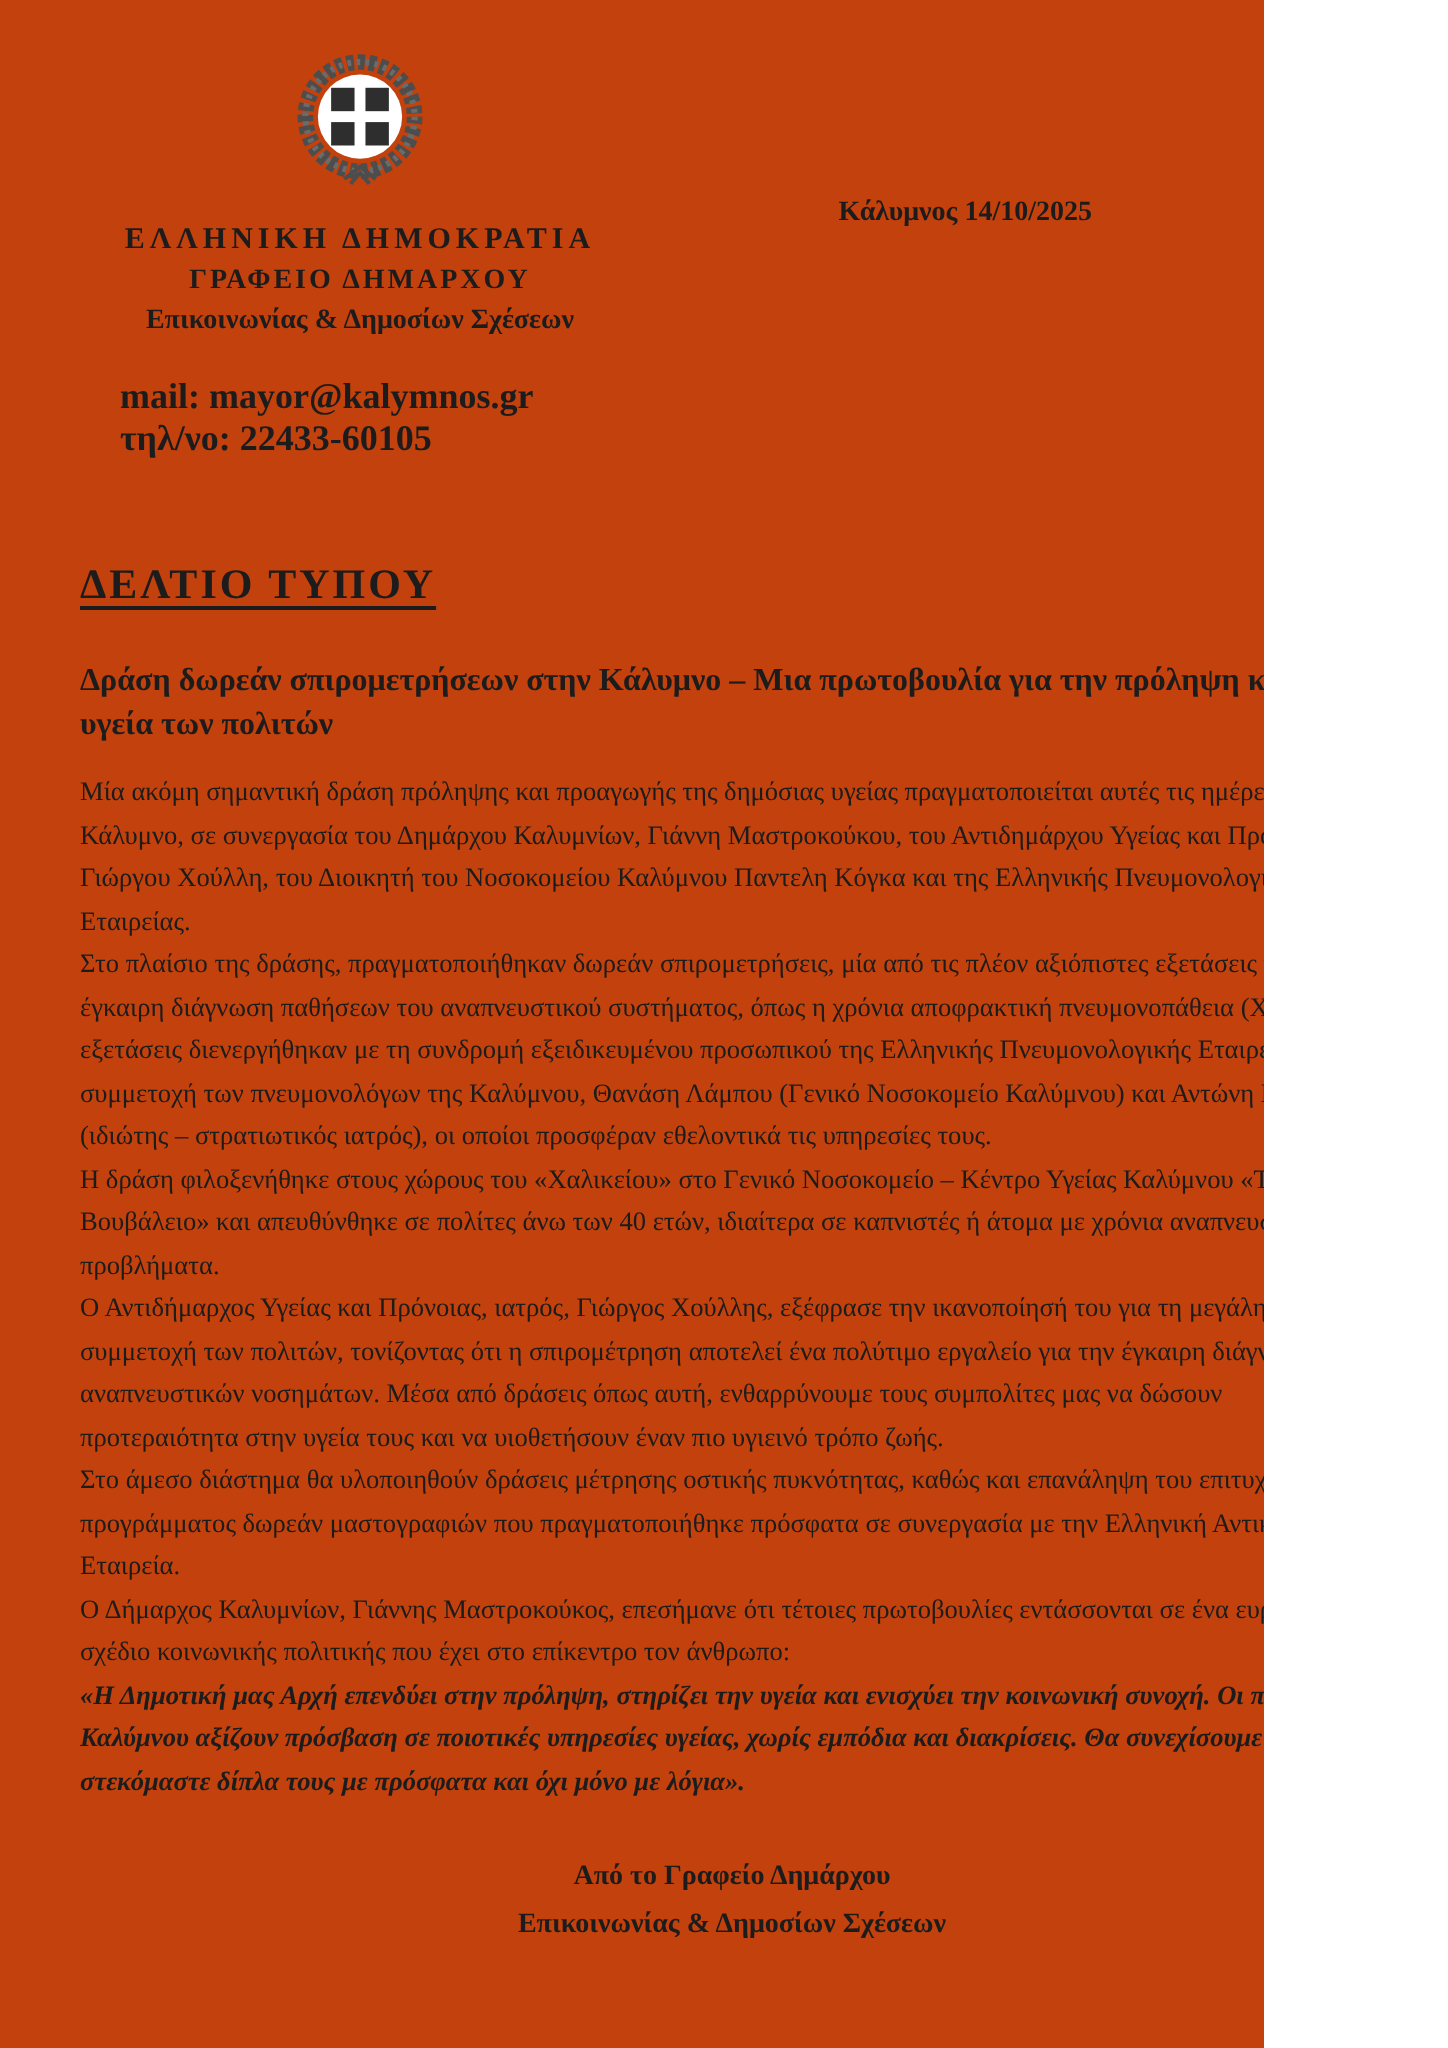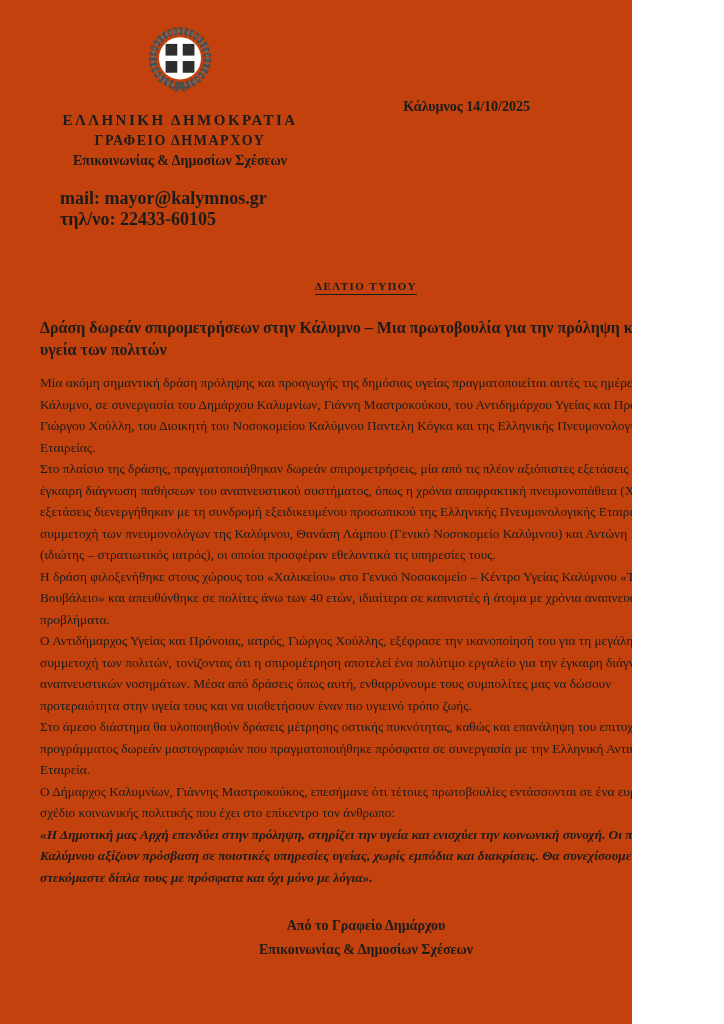--- a/index.html
+++ b/index.html
@@ -49,36 +49,35 @@
   }
   .contact-line {
     font-weight: bold;
     font-size: 18px;
     line-height: 21px;
     white-space: nowrap;
   }
   .date-line {
     position: absolute;
     top: 99px;
-    right: 102px;
+    right: 86px;
     font-weight: bold;
     font-size: 14px;
     white-space: nowrap;
   }
   
   .content {
     position: absolute;
     top: 280px;
     left: 40px;
     width: 652px;
   }
   .doc-title {
-    text-align: center;
     font-weight: bold;
-    font-size: 11px;
+    font-size: 21px;
     letter-spacing: 1.5px;
     text-decoration: underline;
     text-underline-offset: 4px;
   }
   .headline {
     margin-top: 25px;
     font-weight: bold;
     font-size: 16px;
     line-height: 22px;
   }

